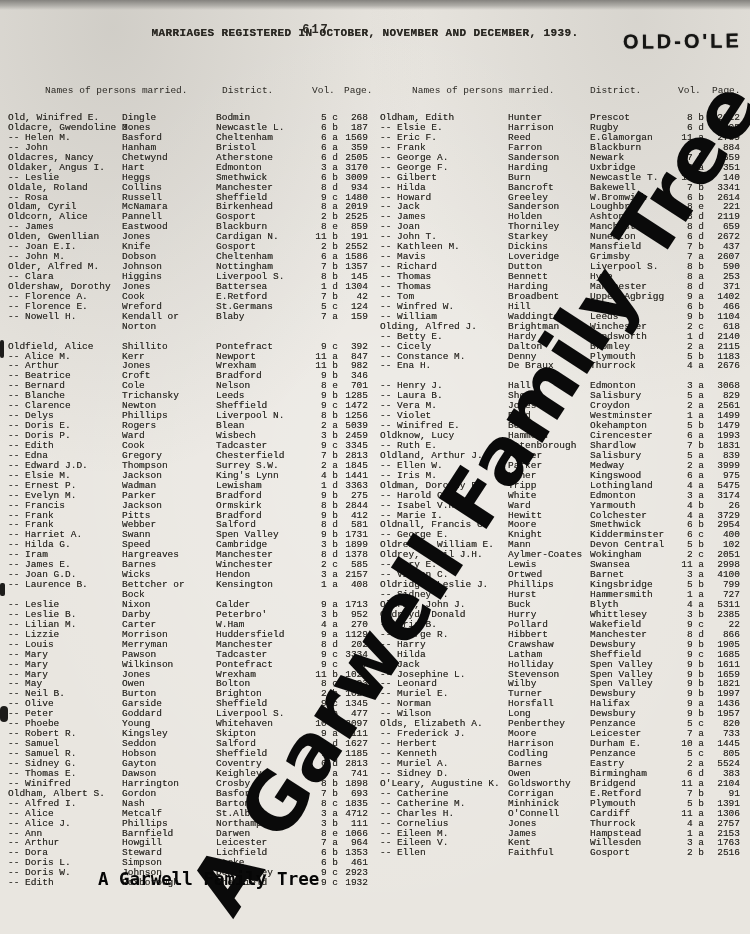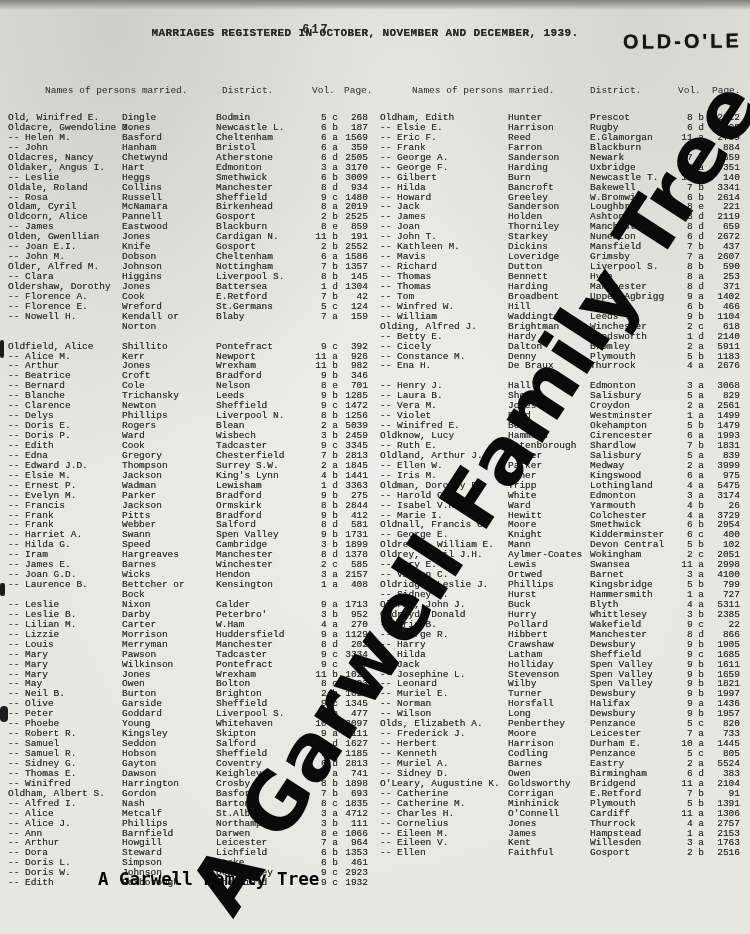--- a/index.html
+++ b/index.html
@@ -236,21 +236,21 @@
         <span class="c-spouse">Shillito</span>
         <span class="c-district">Pontefract</span>
         <span class="c-vol">9 c</span>
         <span class="c-page">392</span>
       </div>
       <div class="row">
         <span class="c-name">-- Alice M.</span>
         <span class="c-spouse">Kerr</span>
         <span class="c-district">Newport</span>
         <span class="c-vol">11 a</span>
-        <span class="c-page">926</span>
+        <span class="c-page">847</span>
       </div>
       <div class="row">
         <span class="c-name">-- Arthur</span>
         <span class="c-spouse">Jones</span>
         <span class="c-district">Wrexham</span>
         <span class="c-vol">11 b</span>
         <span class="c-page">982</span>
       </div>
       <div class="row">
         <span class="c-name">-- Beatrice</span>
@@ -777,21 +777,21 @@
         <span class="c-spouse">Hardy</span>
         <span class="c-district">Wandsworth</span>
         <span class="c-vol">1 d</span>
         <span class="c-page">2140</span>
       </div>
       <div class="row">
         <span class="c-name">-- Cicely</span>
         <span class="c-spouse">Dalton</span>
         <span class="c-district">Bromley</span>
         <span class="c-vol">2 a</span>
-        <span class="c-page">5911</span>
+        <span class="c-page">2115</span>
       </div>
       <div class="row">
         <span class="c-name">-- Constance M.</span>
         <span class="c-spouse">Denny</span>
         <span class="c-district">Plymouth</span>
         <span class="c-vol">5 b</span>
         <span class="c-page">1183</span>
       </div>
       <div class="row">
         <span class="c-name">-- Ena H.</span>

